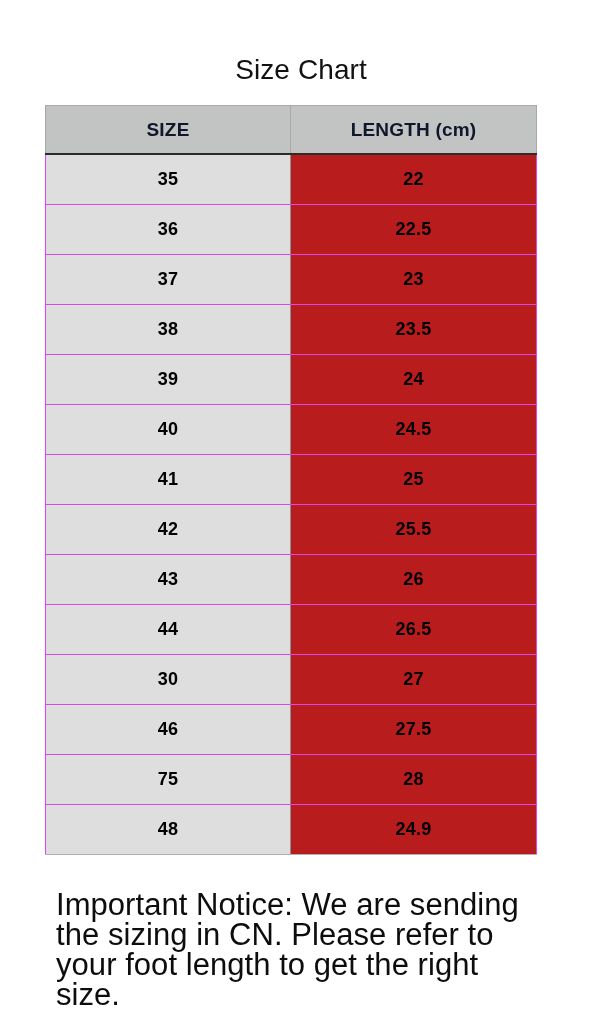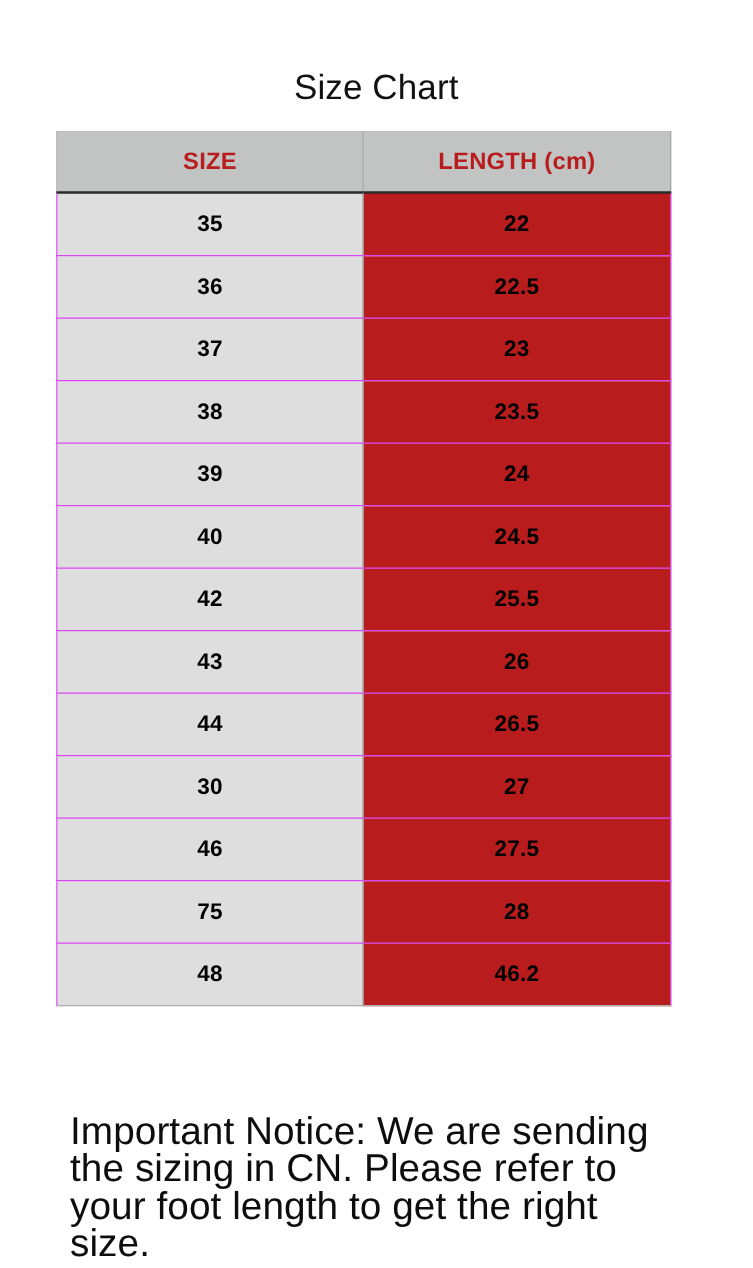--- a/index.html
+++ b/index.html
@@ -47,21 +47,21 @@
   table.size-chart {
     border-collapse: collapse;
     width: 491px;
     table-layout: fixed;
   }
   table.size-chart col.col-size   { width: 245px; }
   table.size-chart col.col-length { width: 246px; }
 
   thead th {
     background: #c2c4c4;
-    color: #b91c1c;
+    color: #0f172a;
     font-size: 19px;
     font-weight: 700;
     letter-spacing: 0.2px;
     height: 47px;
     text-align: center;
     vertical-align: middle;
     padding: 0;
     border-top: 1px solid #a8a8a8;
     border-bottom: 2px solid #2b2b2b;
     border-left: 1px solid #a8a8a8;
@@ -144,20 +144,24 @@
           </tr>
           <tr>
             <td class="cell-size">39</td>
             <td class="cell-length">24</td>
           </tr>
           <tr>
             <td class="cell-size">40</td>
             <td class="cell-length">24.5</td>
           </tr>
           <tr>
+            <td class="cell-size">41</td>
+            <td class="cell-length">25</td>
+          </tr>
+          <tr>
             <td class="cell-size">42</td>
             <td class="cell-length">25.5</td>
           </tr>
           <tr>
             <td class="cell-size">43</td>
             <td class="cell-length">26</td>
           </tr>
           <tr>
             <td class="cell-size">44</td>
             <td class="cell-length">26.5</td>
@@ -169,21 +173,21 @@
           <tr>
             <td class="cell-size">46</td>
             <td class="cell-length">27.5</td>
           </tr>
           <tr>
             <td class="cell-size">75</td>
             <td class="cell-length">28</td>
           </tr>
           <tr>
             <td class="cell-size">48</td>
-            <td class="cell-length">46.2</td>
+            <td class="cell-length">24.9</td>
           </tr>
         </tbody>
     </table>
   </div>
 
   <div class="notice">Important Notice: We are sending the sizing in CN. Please refer to your foot length to get the right size.</div>
 
 </div>
 
 </body></html>

